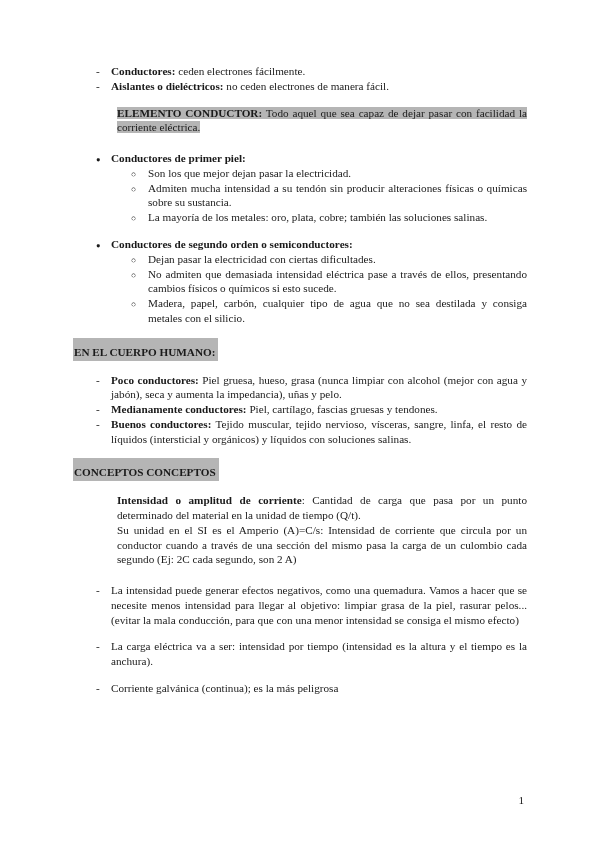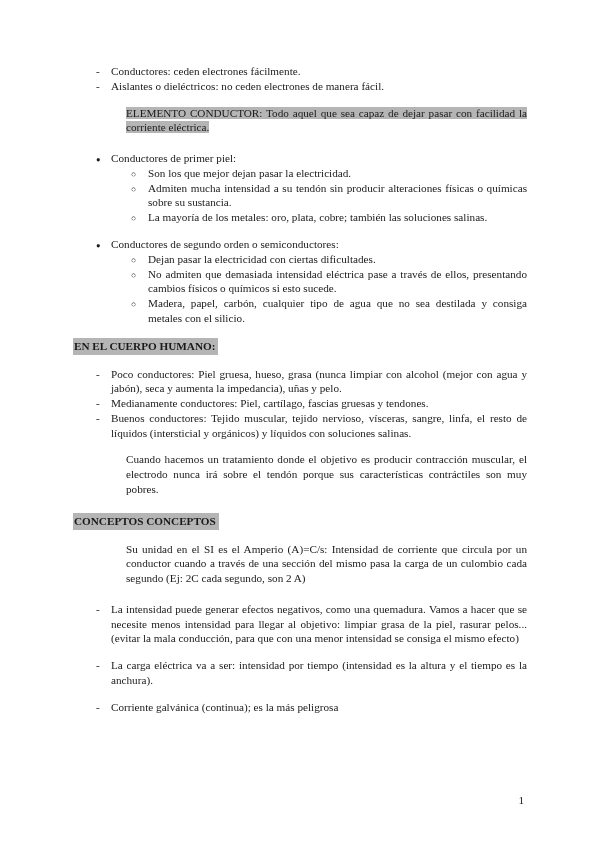--- a/index.html
+++ b/index.html
@@ -10,40 +10,40 @@
     height: 848px;
     margin: 0 auto;
     background: var(--bg, #ffffff);
     font-family: "Liberation Serif", serif;
     font-size: 11.2px;
     line-height: 1.32;
     color: var(--text, #1a1a1a);
     padding: 64px 73px 0 73px;
     overflow: hidden;
   }
-  b { font-weight: normal; }
-  .para { margin: 0 0 12px 9px; text-align: justify; padding-left: 44px; }
+  b { font-weight: bold; }
+  .para { margin: 0 0 12px 0; text-align: justify; padding-left: 44px; }
   .tight { margin-bottom: 0; }
   .gap-lg { margin-bottom: 16px; }
   .list { margin: 0 0 12px 0; }
   .li { display: flex; align-items: baseline; }
   .li .marker { flex: 0 0 15px; }
   .li .content { flex: 1; text-align: justify; }
   .indent-1 { padding-left: 23px; }
   .sublist { padding-left: 35px; }
   .sublist .marker { flex: 0 0 17px; }
   .marker.bullet-glyph { font-size: 7.5px; }
   .marker.circle-glyph { font-size: 8.5px; }
   .group + .group { margin-top: 8px; }
   .hl { background: var(--hl, #b5b5b5); }
   .hl-head {
     display: inline-block;
     background: var(--hl, #b5b5b5);
     font-weight: bold;
-    padding: 1px 3px 1px 1px;
+    padding: 7px 3px 1px 1px;
   }
   .heading-line { margin: 0 0 12px 0; }
   .spaced-list .li { margin-bottom: 12px; }
   .spaced-list { margin-top: 16px; }
   .page-number {
     position: absolute;
     right: 76px;
     bottom: 40px;
     font-size: 11.2px;
   }
@@ -123,26 +123,26 @@
     <div class="li">
       <span class="marker">-</span>
       <div class="content"><b>Medianamente conductores:</b><span> Piel, cartílago, fascias gruesas y tendones.</span></div>
     </div>
     <div class="li">
       <span class="marker">-</span>
       <div class="content"><b>Buenos conductores:</b><span> Tejido muscular, tejido nervioso, vísceras, sangre, linfa, el resto de líquidos (intersticial y orgánicos) y líquidos con soluciones salinas.</span></div>
     </div>
   </div>
 
-  <p class="para gap-lg">Cuando hacemos un tratamiento donde el objetivo es producir contracción muscular, el electrodo nunca irá sobre el tendón porque sus características contráctiles son muy pobres.</p>
 
   <p class="heading-line">
     <span class="hl-head">CONCEPTOS CONCEPTOS</span>
   </p>
 
+  <p class="para tight"><b>Intensidad o amplitud de corriente</b><span>: Cantidad de carga que pasa por un punto determinado del material en la unidad de tiempo (Q/t).</span></p>
   <p class="para">Su unidad en el SI es el Amperio (A)=C/s: Intensidad de corriente que circula por un conductor cuando a través de una sección del mismo pasa la carga de un culombio cada segundo (Ej: 2C cada segundo, son 2 A)</p>
 
   <div class="list indent-1 spaced-list">
     <div class="li">
       <span class="marker">-</span>
       <div class="content">La intensidad puede generar efectos negativos, como una quemadura. Vamos a hacer que se necesite menos intensidad para llegar al objetivo: limpiar grasa de la piel, rasurar pelos... (evitar la mala conducción, para que con una menor intensidad se consiga el mismo efecto)</div>
     </div>
     <div class="li">
       <span class="marker">-</span>
       <div class="content">La carga eléctrica va a ser: intensidad por tiempo (intensidad es la altura y el tiempo es la anchura).</div>

